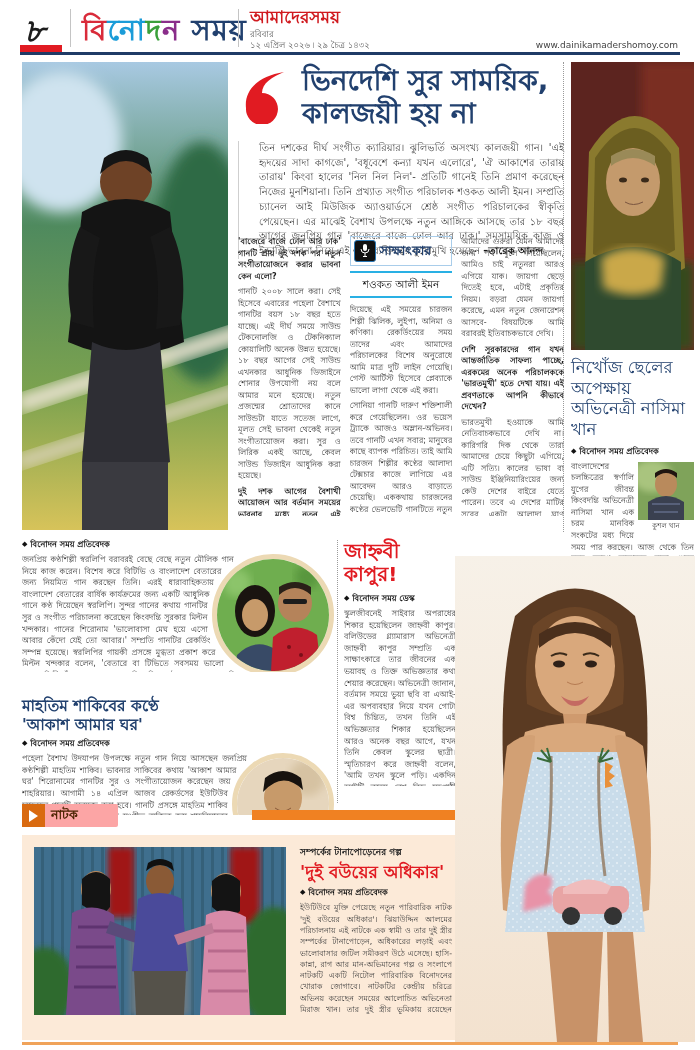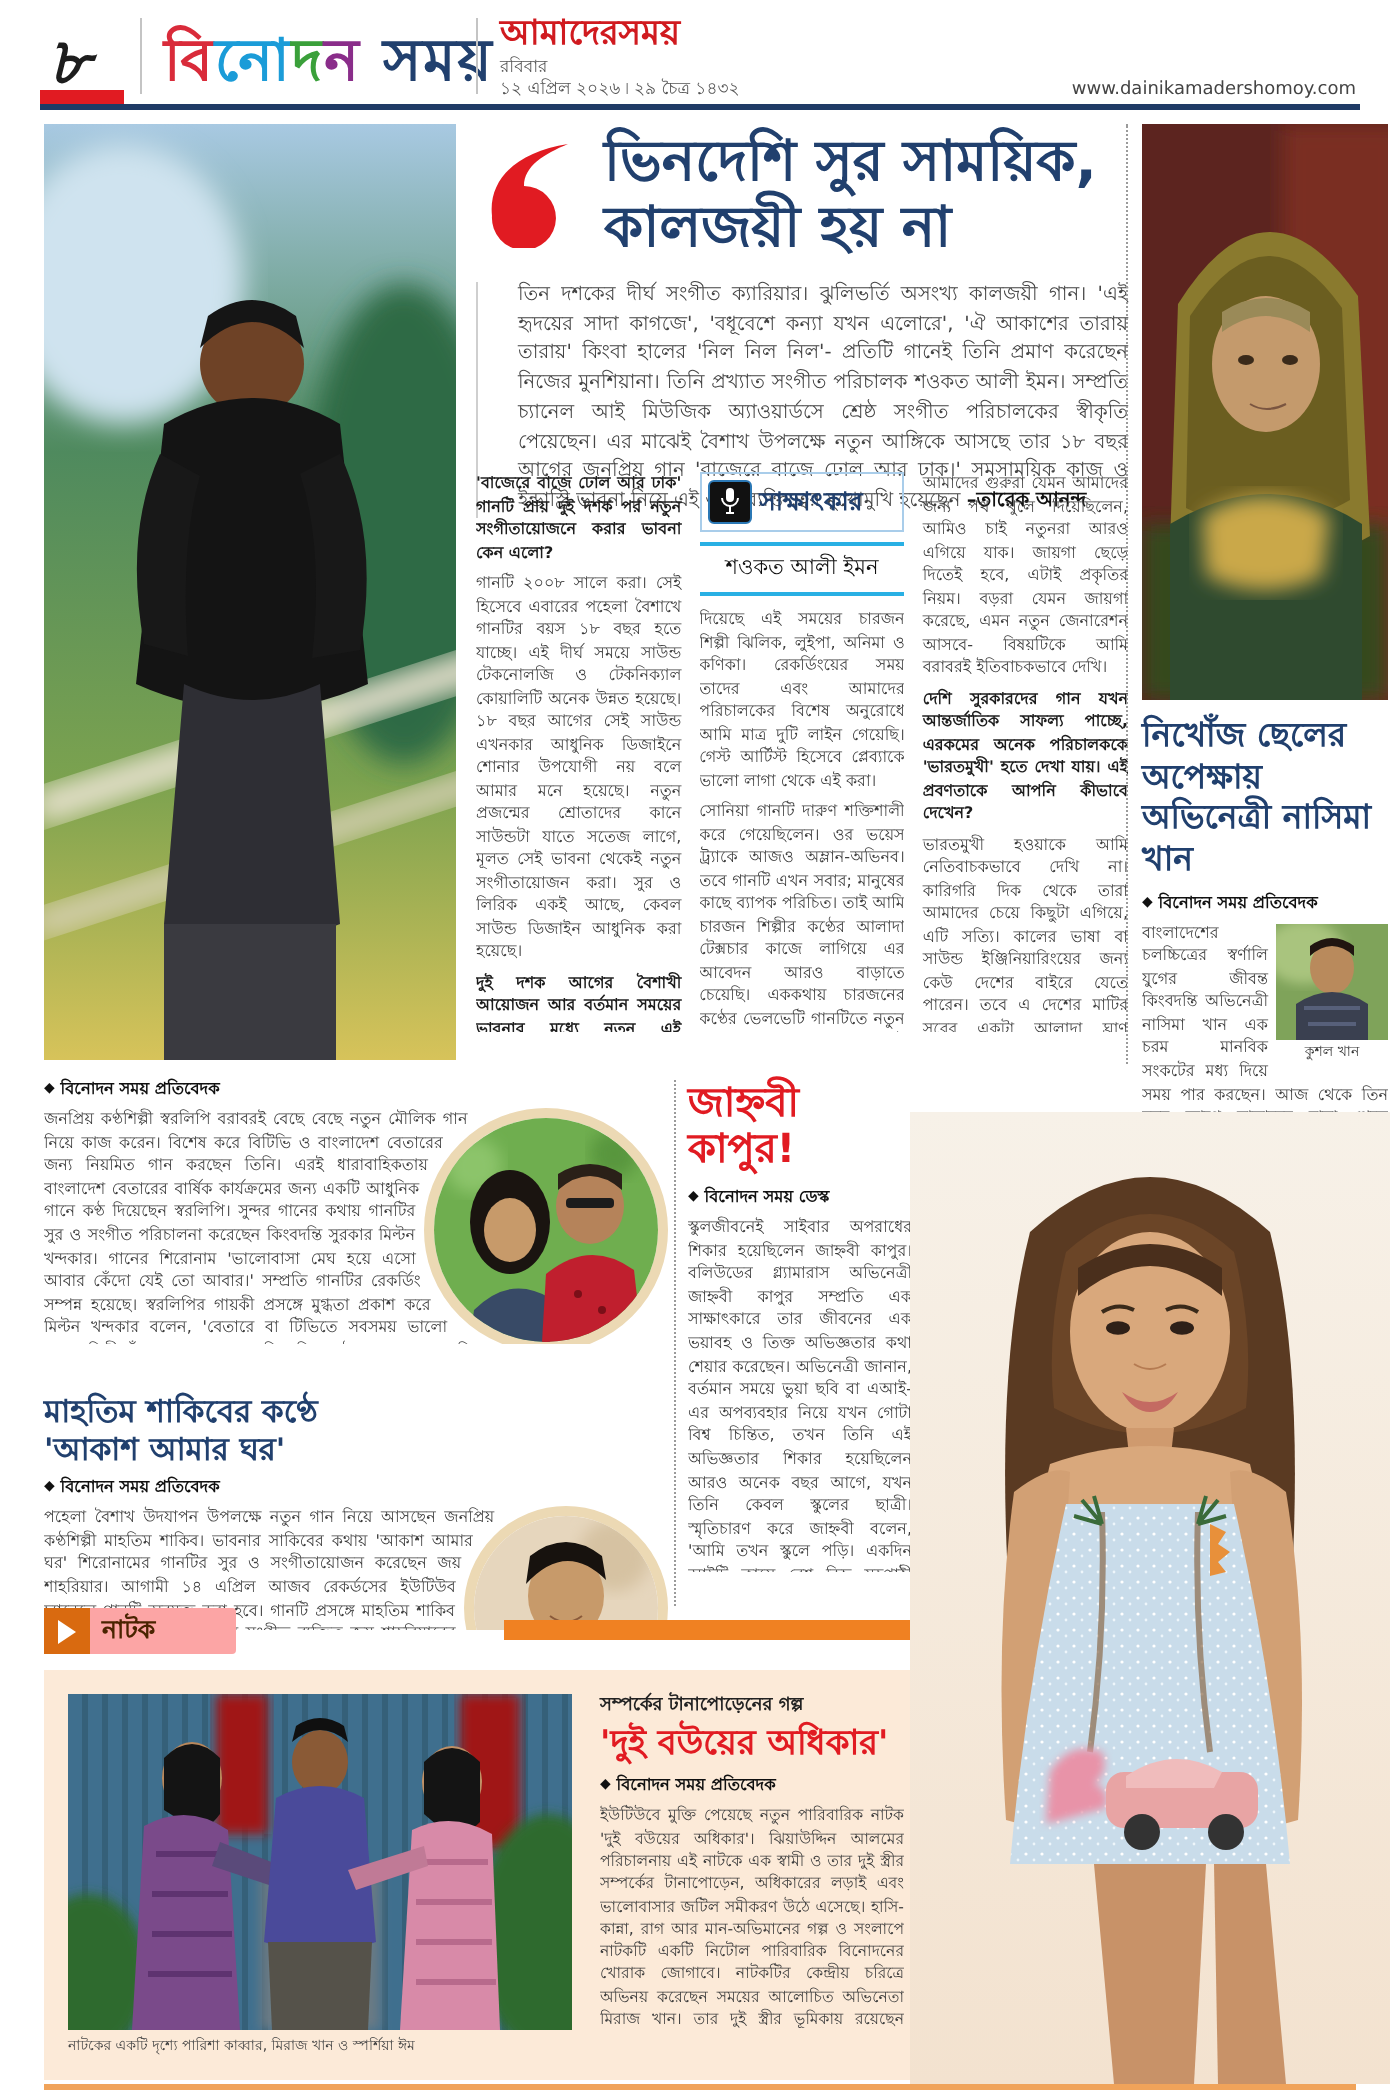--- a/index.html
+++ b/index.html
@@ -34,21 +34,21 @@
   .iv-box{border:1.5px solid #a9cdea;padding:3px;display:flex;align-items:center;gap:4px}
   .iv-box .lbl{font-size:12.5px;font-weight:bold;color:#21406e;white-space:nowrap}
   .mic{width:20px;height:20px;background:#111;border:1px solid #2b78b5;border-radius:3px;
        display:flex;align-items:center;justify-content:center;flex:none}
   .iv-person{border-top:2px solid #29b0e4;border-bottom:2px solid #29b0e4;text-align:center;
              font-weight:normal;font-size:10.5px;color:#111;padding:4px 0;margin:5px 0 6px}
   
   .rail-divider{left:563px;top:62px;height:470px;width:0;border-left:1px dotted #9a9a9a}
   .rail{left:571px;top:62px;width:123px}
   .rail-photo{width:123px;height:288px;overflow:hidden}
-  .rail h2{margin:8px 0 4px;font-size:16.5px;line-height:1.25;color:#21406e;font-weight:bold}
+  .rail h2{margin:8px 0 4px;font-size:16.5px;line-height:1.25;color:#21406e;font-weight:normal}
   .byline{font-size:8.2px;font-weight:bold;color:#111;margin:2px 0 3px}
   .bullet{color:#111;font-size:7px;vertical-align:1px}
   .body-sm{font-size:8px;line-height:1.45;color:#3c3c3c;text-align:justify}
   .rail-body{height:118px;overflow:hidden}
   .inset{float:right;width:56px;margin:1px 0 2px 4px;text-align:center}
   .inset .ph{width:56px;height:58px;overflow:hidden}
   .inset .cap{font-size:7px;color:#333;margin-top:1px}
   
   .mid-divider{left:337px;top:540px;height:263px;width:0;border-left:1px dotted #9a9a9a}
   .art{left:22px;width:312px}
@@ -374,21 +374,20 @@
       <path d="M104 52 q22 -12 44 0 l6 72 q-28 10 -56 0 z" fill="#4a4a9a"></path>
       <path d="M100 124 l52 0 l-2 44 l-48 0 z" fill="#55524a"></path>
 
       <ellipse cx="192" cy="44" rx="15" ry="18" fill="#c09066"></ellipse>
       <path d="M178 34 q14 -14 28 0 l0 30 q-8 8 -14 8 l-14 -12 z" fill="#141414"></path>
       <path d="M172 68 q20 -10 40 2 l4 98 l-50 0 z" fill="#d88aa8"></path>
       <path d="M176 84 l34 0 M174 104 l38 0 M174 124 l38 0 M174 144 l40 0" stroke="#b86a8c" stroke-width="3"></path>
       <path d="M178 76 l-38 12 l4 10 l36 -12 z" fill="#c07a96"></path>
     </svg>
   </div>
-  <div class="abs drama-cap">নাটকের একটি দৃশ্যে পারিশা কাব্বার, মিরাজ খান ও স্পর্শিয়া ঈম</div>
 
   <div class="abs drama-text">
     <div class="kick">সম্পর্কের টানাপোড়েনের গল্প</div>
     <div class="red-h">'দুই বউয়ের অধিকার'</div>
     <div class="byline"><span class="bullet">◆</span> <span>বিনোদন সময় প্রতিবেদক</span></div>
     <div class="body-sm drama-body">ইউটিউবে মুক্তি পেয়েছে নতুন পারিবারিক নাটক 'দুই বউয়ের অধিকার'। ঝিয়াউদ্দিন আলমের পরিচালনায় এই নাটকে এক স্বামী ও তার দুই স্ত্রীর সম্পর্কের টানাপোড়েন, অধিকারের লড়াই এবং ভালোবাসার জটিল সমীকরণ উঠে এসেছে। হাসি-কান্না, রাগ আর মান-অভিমানের গল্প ও সংলাপে নাটকটি একটি নিটোল পারিবারিক বিনোদনের খোরাক জোগাবে। নাটকটির কেন্দ্রীয় চরিত্রে অভিনয় করেছেন সময়ের আলোচিত অভিনেতা মিরাজ খান। তার দুই স্ত্রীর ভূমিকায় রয়েছেন পারিশা কাব্বার ও স্পর্শিয়া ঈম। তিনজনের রসায়ন ও মানসিক টানাপোড়েনকে তারা দারুণভাবে ফুটিয়ে তুলেছেন। এছাড়া বিভিন্ন চরিত্রে অভিনয় করেছেন সাবিনা ইয়াসমিন রানী, নুরে আলম প্রমুখ। চমৎকার লোকেশনে নির্মিত এই নাটকটি ইউটিউব চ্যানেলে মুক্তির পর থেকেই দর্শকদের মধ্যে বেশ কৌতূহল সৃষ্টি করেছে এবং সামাজিক মাধ্যমেও ইতিবাচক সাড়া পাচ্ছে।</div>
   </div>
 
   <div class="abs bottom-rule"></div>
 

